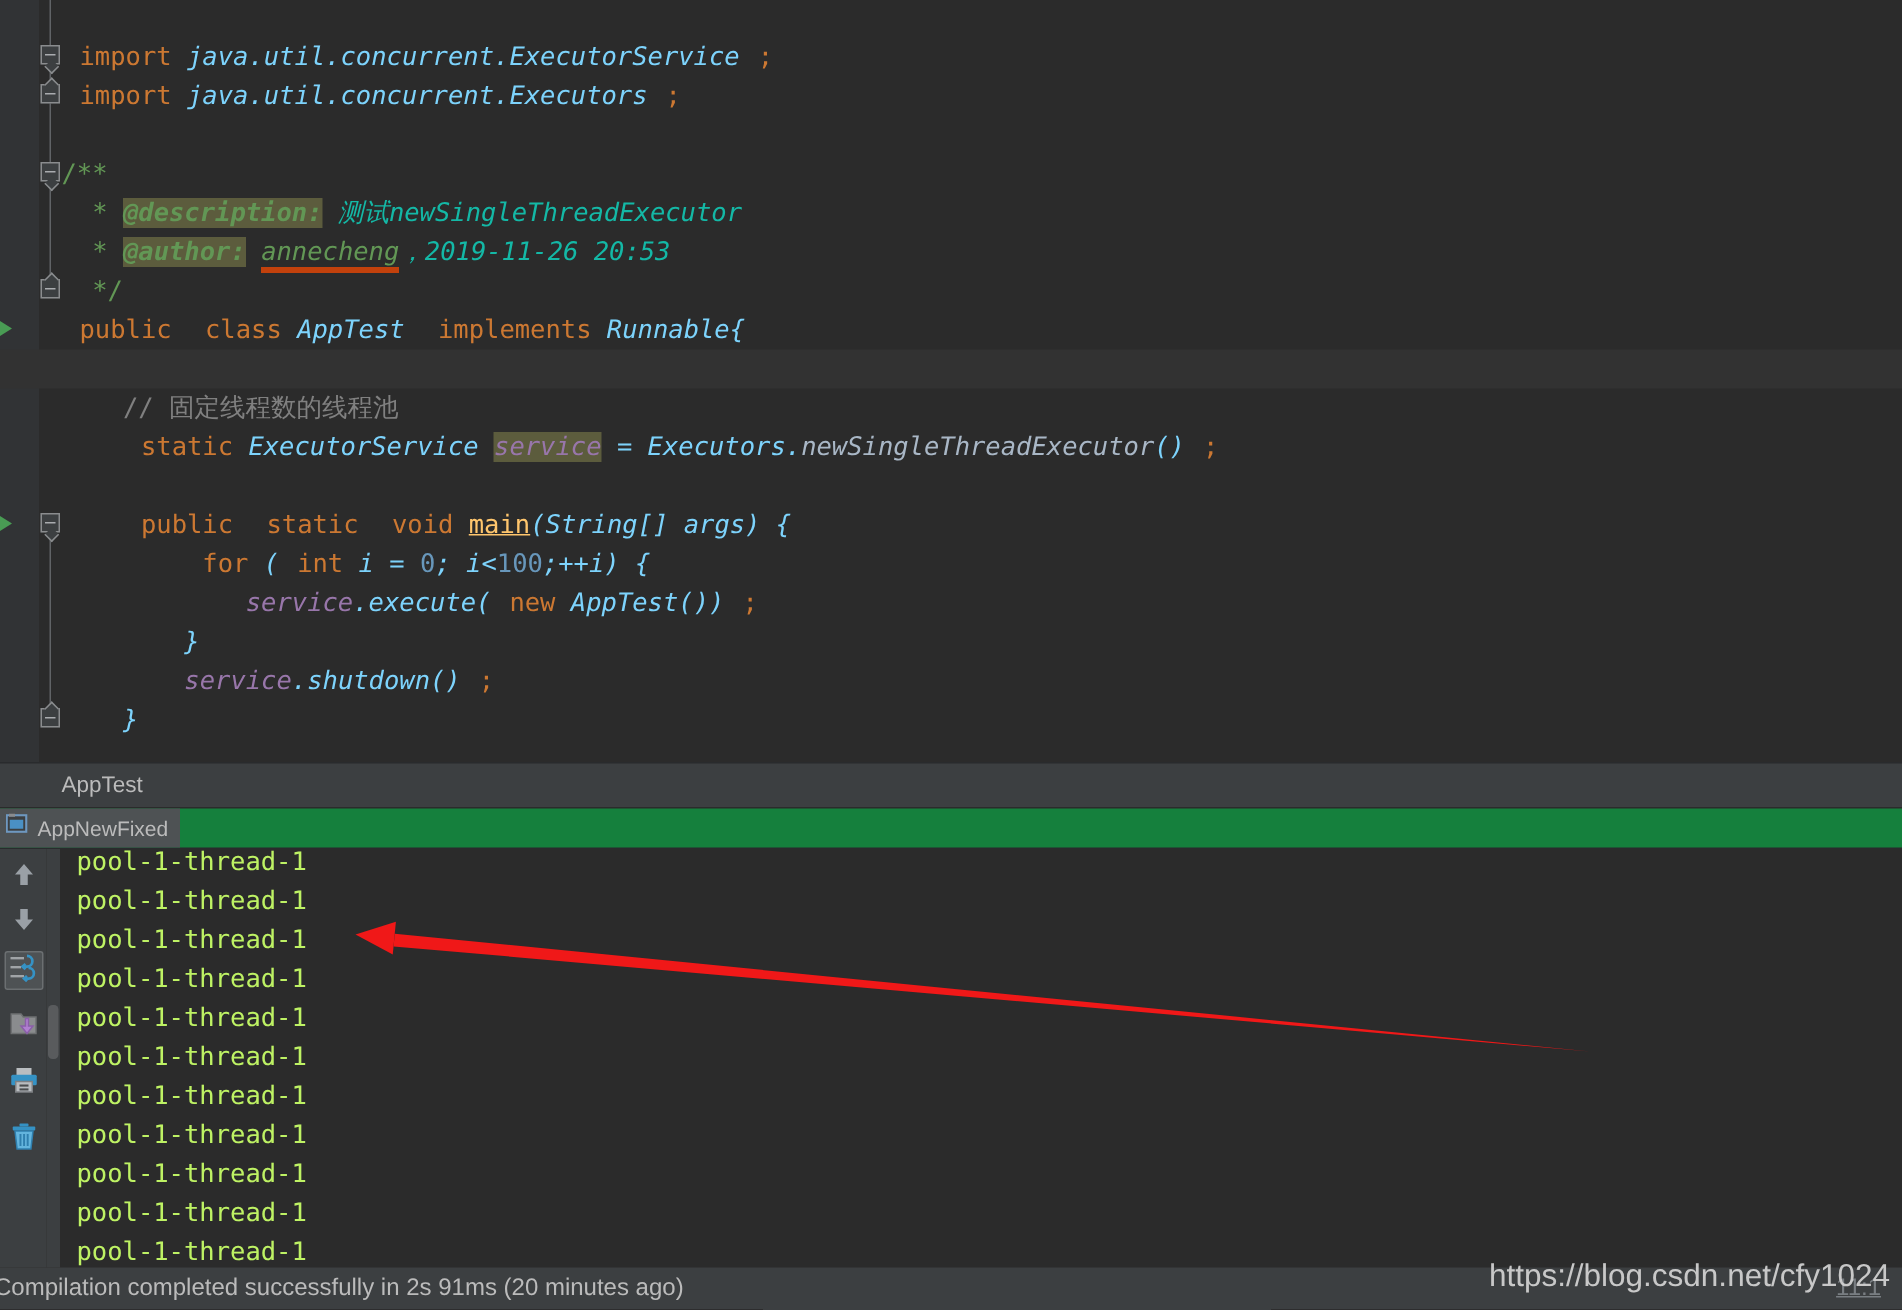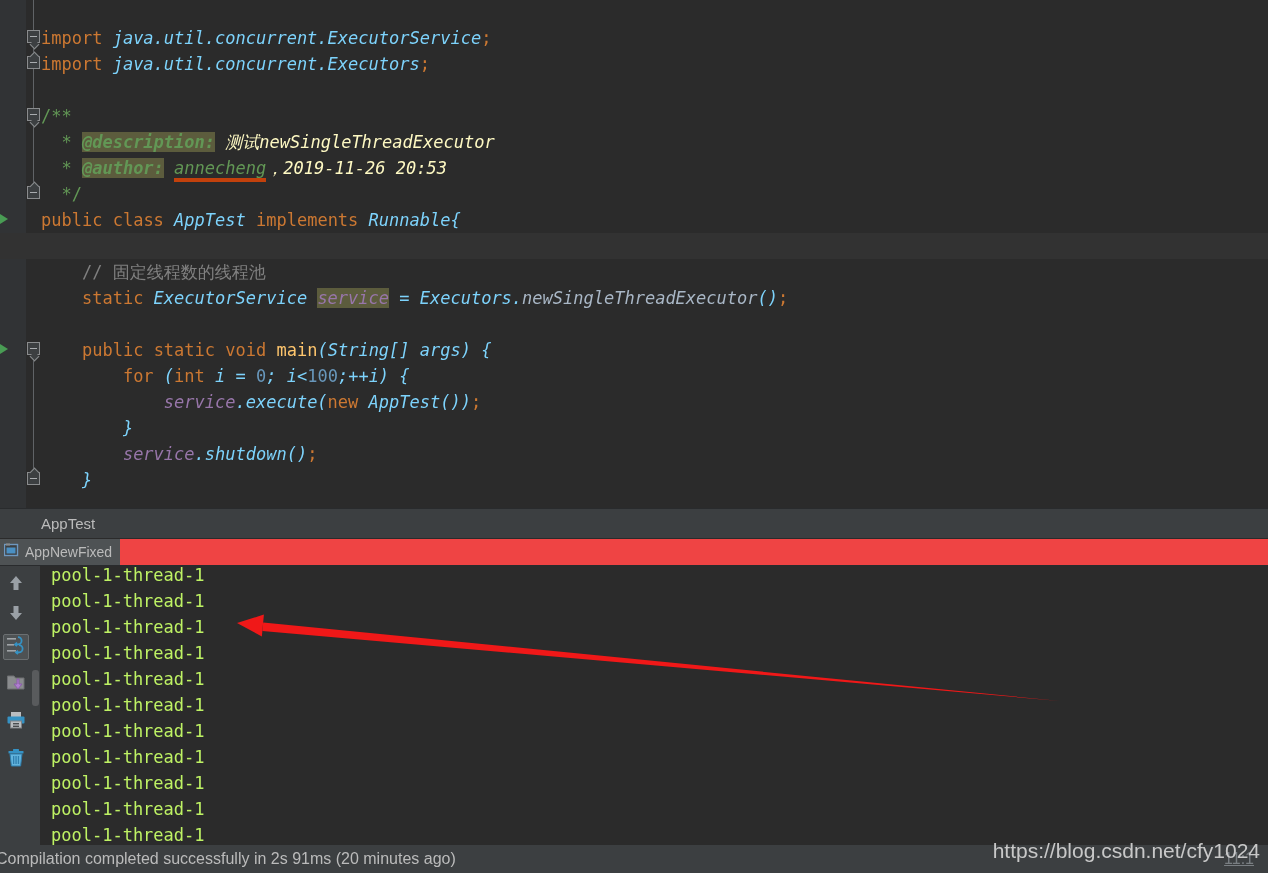--- a/index.html
+++ b/index.html
@@ -114,34 +114,34 @@
 
   .caret-line {
     position: absolute;
     left: 0;
     width: 1268px;
     height: 26px;
     background: #323232;
   }
 
   
-  .kw      { color: #cc7832; }
+  .kw      { color: #cc7832; margin-left: 12px; }
   .plain   { color: #7dd3fc; font-style: italic; }
   .num     { color: #6897bb; }
   .cmt     { color: #808080; }
   .doc     { color: #629755; }
   .doc-tag { color: #629755; font-weight: bold; font-style: italic;
              background: #5c5c3d; }
-  .doc-i   { color: #fef9c3; font-style: italic; }
+  .doc-i   { color: #14b8a6; font-style: italic; }
   .doc-u   { color: #629755; font-style: italic;
              border-bottom: 4px solid #c2410c; }
   .field   { color: #9876aa; font-style: italic; }
   .field-hl{ color: #9876aa; font-style: italic; background: #5c5c3d; }
   .static-m{ color: #a9b7c6; font-style: italic; }
-  .meth    { color: #ffc66d; }
+  .meth    { color: #ffc66d; text-decoration: underline; }
 
   
   .breadcrumb-bar {
     position: absolute;
     left: 0; top: 508px;
     width: 1268px;
     height: 30px;
     background: #3c3f41;
     border-top: 1px solid #292b2d;
     display: flex;
@@ -152,21 +152,21 @@
     font-size: 15px;
     color: #bbbbbb;
   }
 
   
   .run-tab-bar {
     position: absolute;
     left: 0; top: 538px;
     width: 1268px;
     height: 28px;
-    background: #ef4444;
+    background: #15803d;
     border-top: 1px solid #2b2b2b;
     border-bottom: 1px solid #292b2d;
     display: flex;
     align-items: center;
   }
   .run-tab {
     display: flex;
     align-items: center;
     gap: 6px;
     padding: 0 8px 0 4px;

